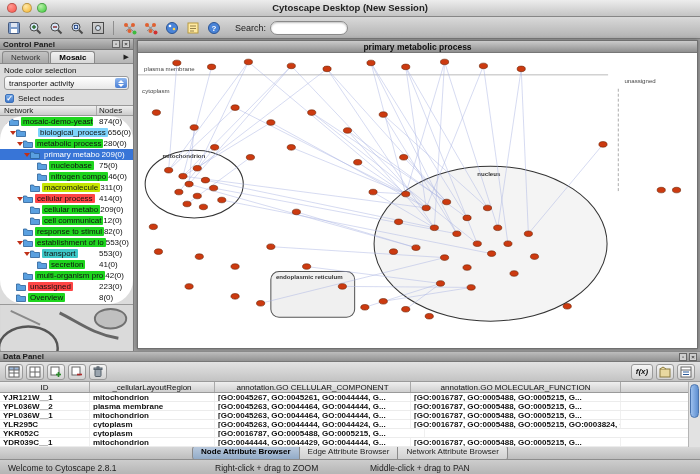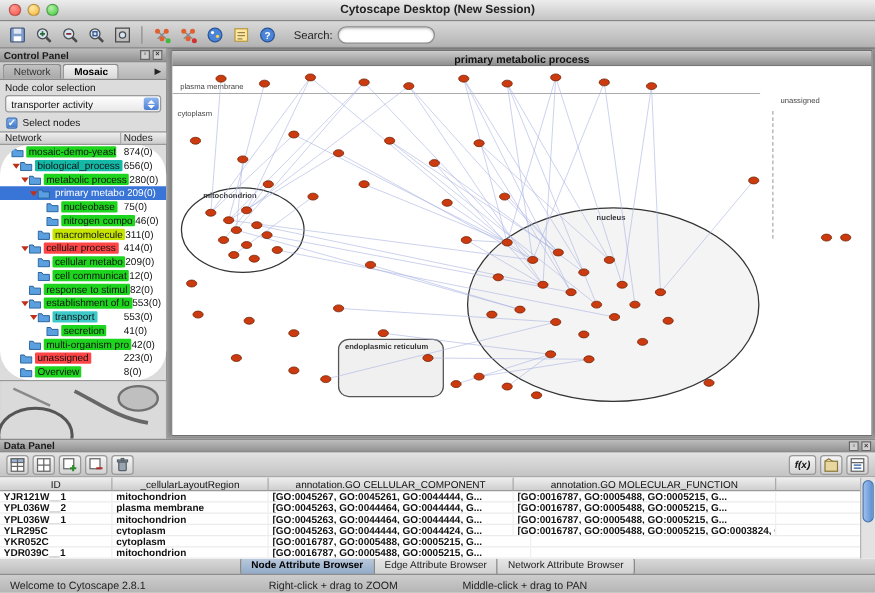--- a/index.html
+++ b/index.html
@@ -261,21 +261,21 @@
   </div>
         <div class="tree-row" style="padding-left: 9px;">
     <span class="arrow">
             <i></i>
           </span>
     <span class="folder">
       <svg width="10" height="8" viewBox="0 0 10 8">
               <path d="M0.5,2 L0.5,7.5 L9.5,7.5 L9.5,2.5 L4.5,2.5 L3.5,1 L0.5,1 Z" fill="#5aa0e0" stroke="#2a6098" stroke-width="0.8"></path>
             </svg>
     </span>
-    <span class="chip" style="background: #14b8a6;">biological_process</span>
+    <span class="chip" style="background: #7dd3fc; margin-left: 10px;">biological_process</span>
     <span class="count">656(0)</span>
   </div>
         <div class="tree-row" style="padding-left: 16px;">
     <span class="arrow">
             <i></i>
           </span>
     <span class="folder">
       <svg width="10" height="8" viewBox="0 0 10 8">
               <path d="M0.5,2 L0.5,7.5 L9.5,7.5 L9.5,2.5 L4.5,2.5 L3.5,1 L0.5,1 Z" fill="#5aa0e0" stroke="#2a6098" stroke-width="0.8"></path>
             </svg>
@@ -716,20 +716,21 @@
   </div>
         <div class="tbl-row">
     <span class="c0">YKR052C</span>
     <span class="c1">cytoplasm</span>
     <span class="c3">[GO:0016787, GO:0005488, GO:0005215, G...</span>
     <span class="cfill"></span>
   </div>
         <div class="tbl-row">
     <span class="c0">YDR039C__1</span>
     <span class="c1">mitochondrion</span>
+    <span class="c2">[GO:0044444, GO:0044429, GO:0044444, G...</span>
     <span class="c3">[GO:0016787, GO:0005488, GO:0005215, G...</span>
     <span class="cfill"></span>
   </div>
       </div>
     <div class="vscroll">
         <div class="vthumb"></div>
       </div>
   </div>
   <div class="dp-tabs">
     <div class="dp-tab active">Node Attribute Browser</div>

